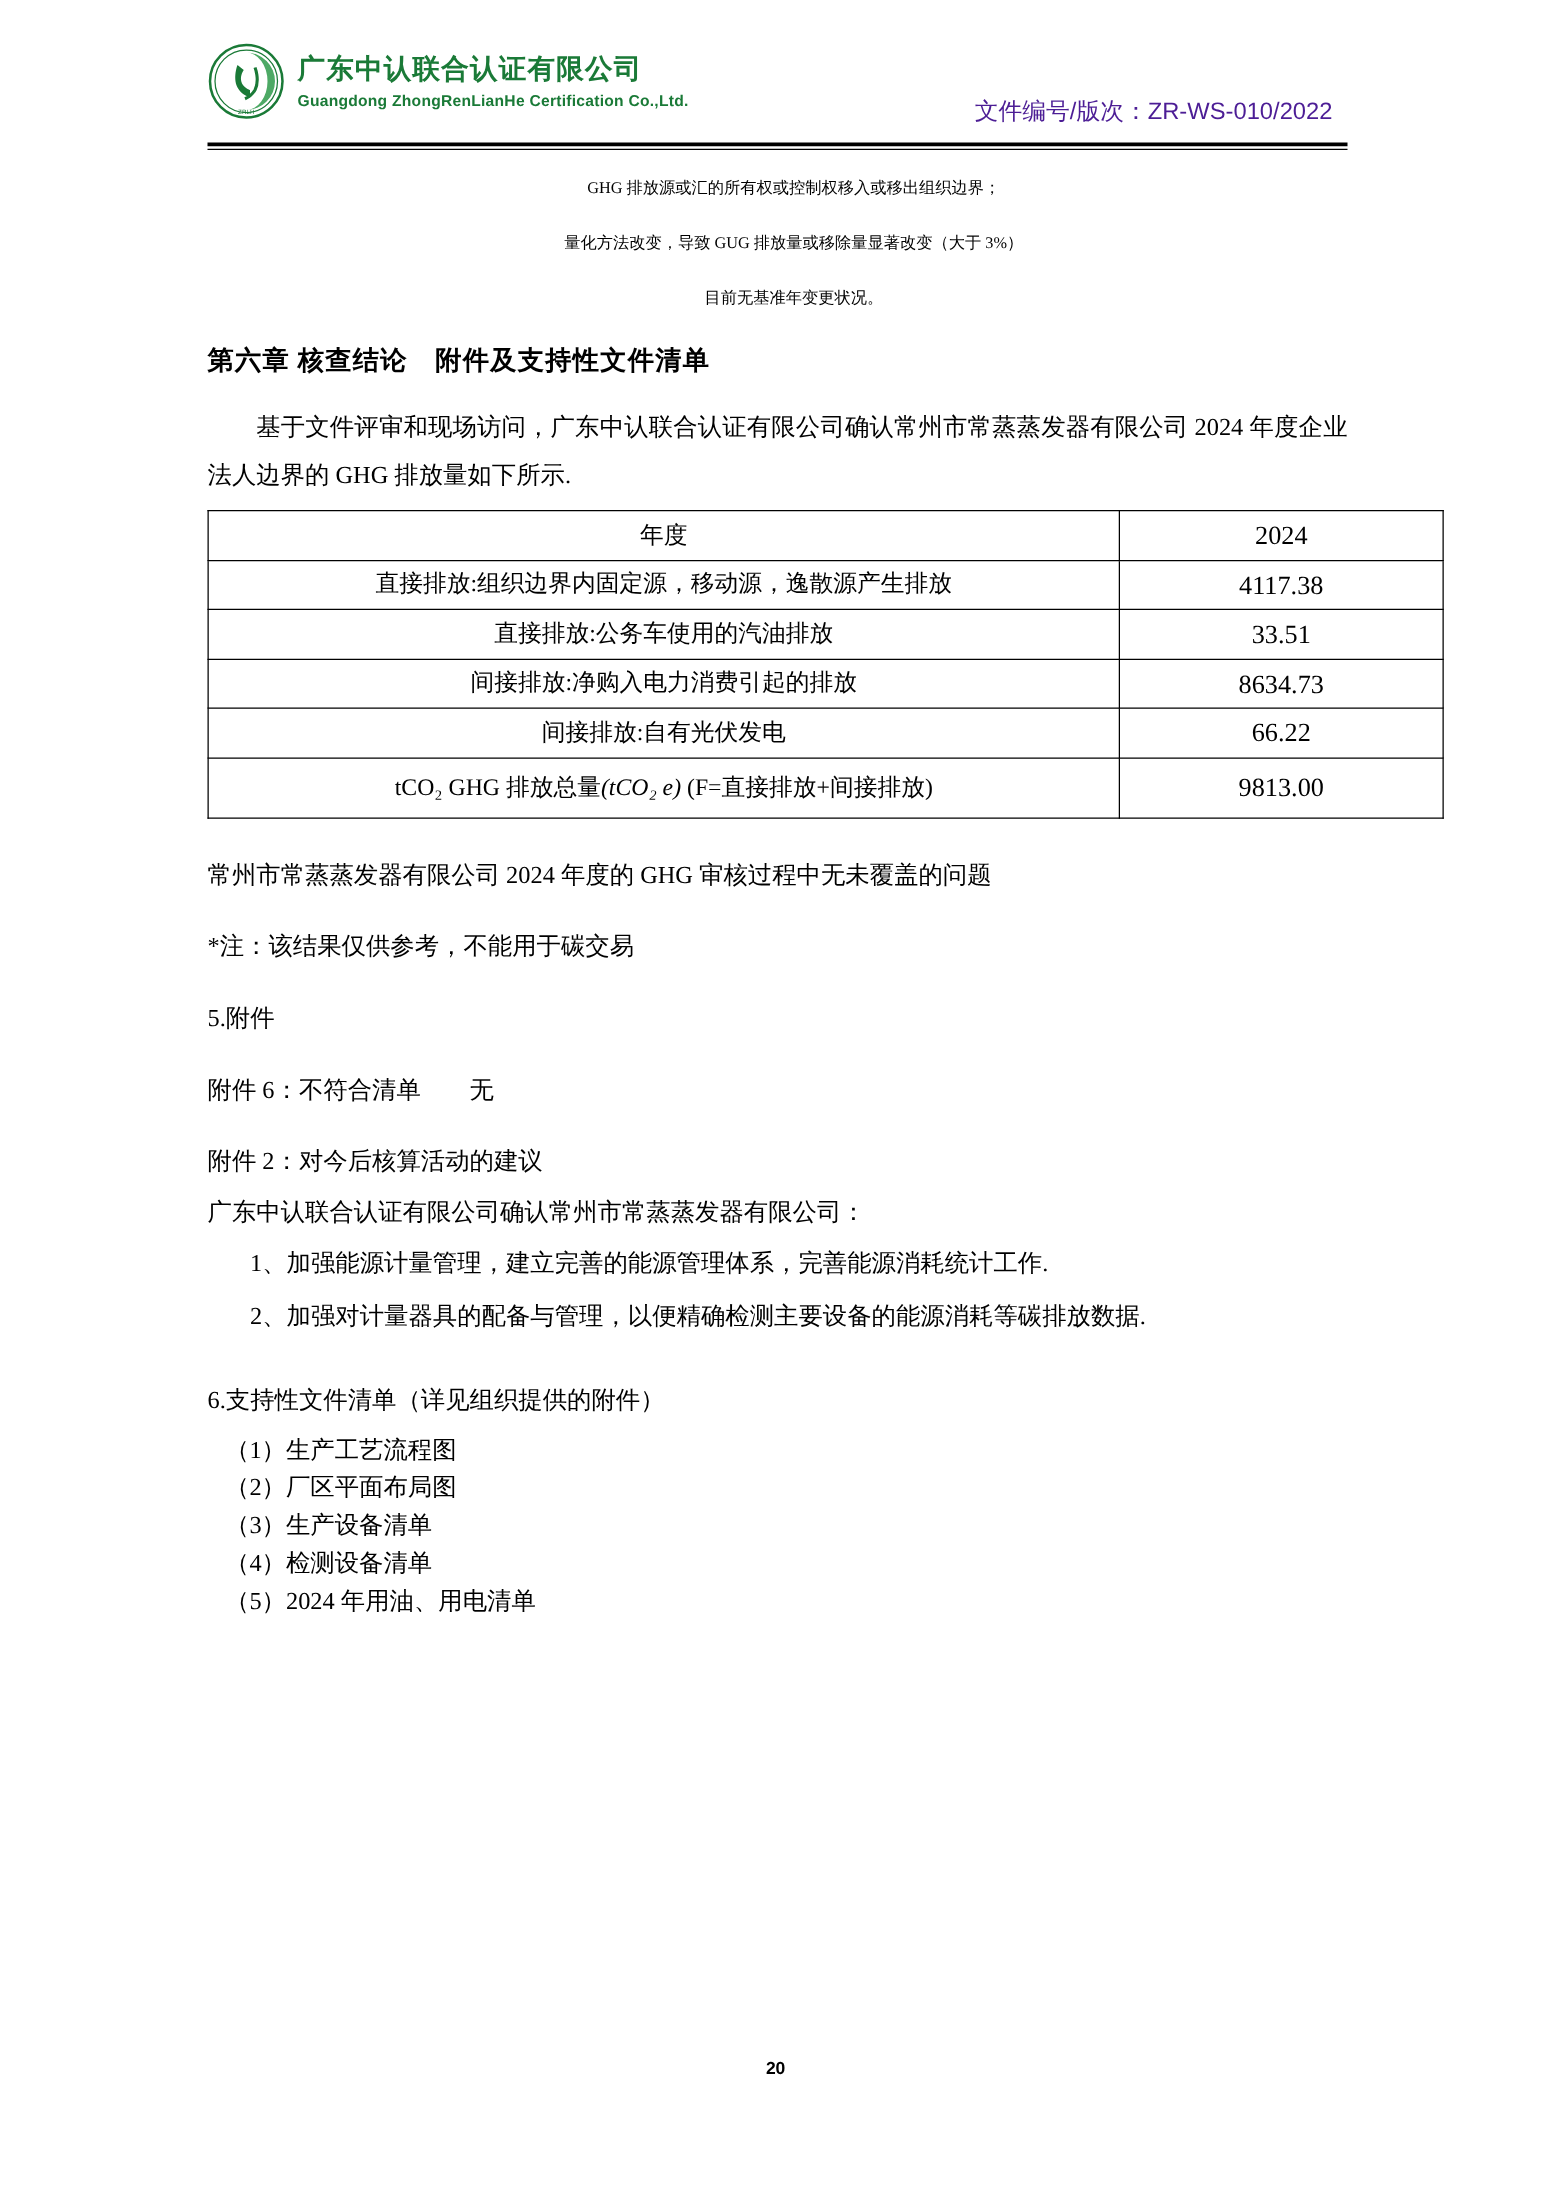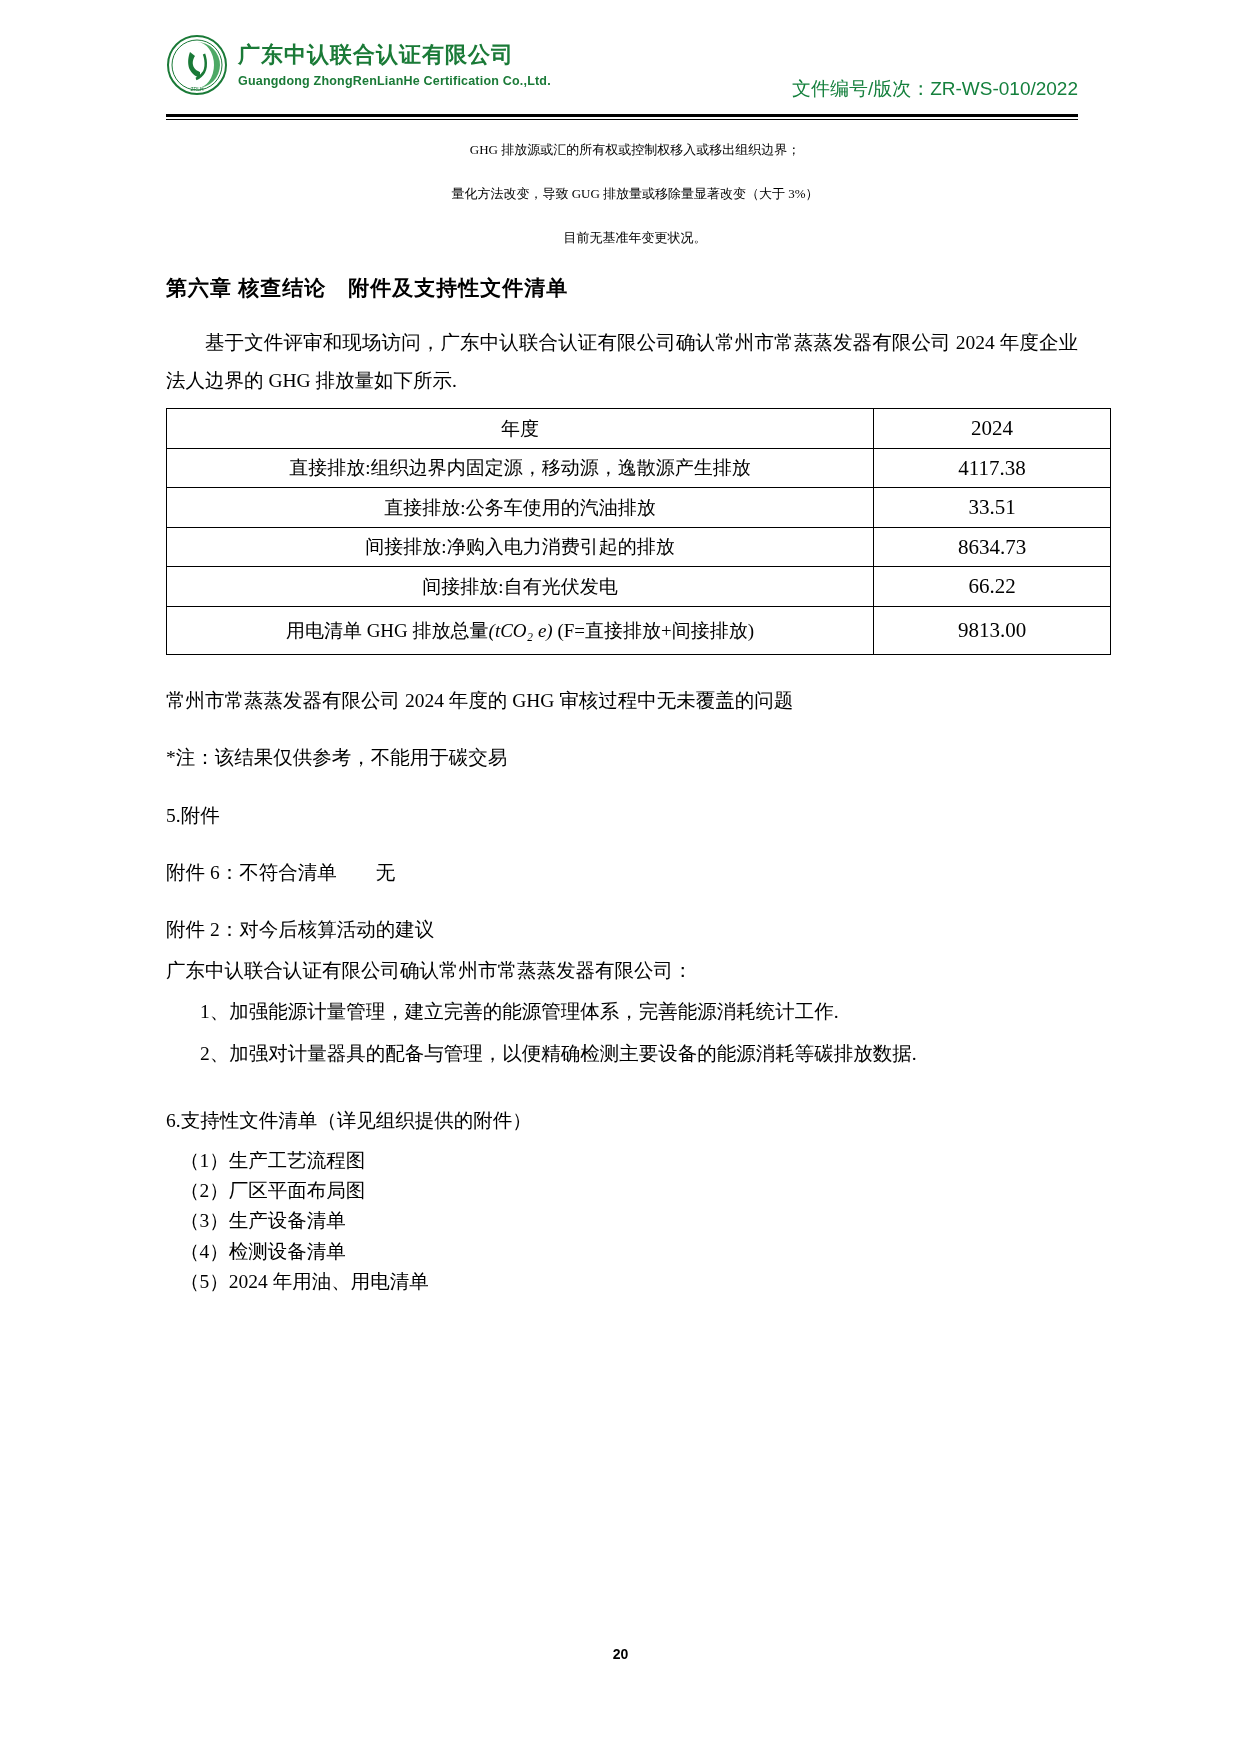--- a/index.html
+++ b/index.html
@@ -52,25 +52,25 @@
     top: 46px;
     font-family: "Liberation Sans", "DejaVu Sans", sans-serif;
     font-size: 12.5px;
     font-weight: bold;
     color: #1a7a37;
     letter-spacing: 0.2px;
     white-space: nowrap;
   }
   .doc-code {
     position: absolute;
-    right: 0;
+    right: 12px;
     top: 48px;
     font-family: "Liberation Sans", "DejaVu Sans", sans-serif;
     font-size: 19px;
-    color: #15803d;
+    color: #4c1d95;
     white-space: nowrap;
   }
   .header-rule {
     position: absolute;
     left: 166px;
     top: 114px;
     width: 912px;
     border-top: 3px solid #000;
   }
   .header-rule2 {
@@ -137,21 +137,21 @@
   
   table.ghg {
     border-collapse: collapse;
     width: 912px;
     margin: 6px 0 30px 0;
     table-layout: fixed;
   }
   table.ghg td {
     border: 1px solid #000;
     font-size: 19px;
-    padding: 4px 8px;
+    padding: 4px 19px;
     text-align: center;
     vertical-align: middle;
     line-height: 1.45;
   }
   table.ghg td.label { width: 690px; }
   table.ghg td.value { width: 220px; font-size: 21px; }
   table.ghg tr.total td.label { padding: 10px 6px; }
   table.ghg tr.total td.value { font-size: 21px; }
   .ital { font-style: italic; }
   .spacer-md { height: 26px; }
@@ -217,21 +217,21 @@
         </tr>
         <tr>
           <td class="label">间接排放:净购入电力消费引起的排放</td>
           <td class="value">8634.73</td>
         </tr>
         <tr>
           <td class="label">间接排放:自有光伏发电</td>
           <td class="value">66.22</td>
         </tr>
         <tr class="total">
-          <td class="label"><span>用电清单 GHG 排放总量</span><span class="ital">(tCO₂ e)</span><span> (F=直接排放+间接排放)</span></td>
+          <td class="label"><span>tCO₂ GHG 排放总量</span><span class="ital">(tCO₂ e)</span><span> (F=直接排放+间接排放)</span></td>
           <td class="value">9813.00</td>
         </tr>
       </tbody>
     </table>
 
     <p class="para-plain">常州市常蒸蒸发器有限公司 2024 年度的 GHG 审核过程中无未覆盖的问题</p>
     <p class="para-plain">*注：该结果仅供参考，不能用于碳交易</p>
 
     <p class="para-plain">5.附件</p>
 

